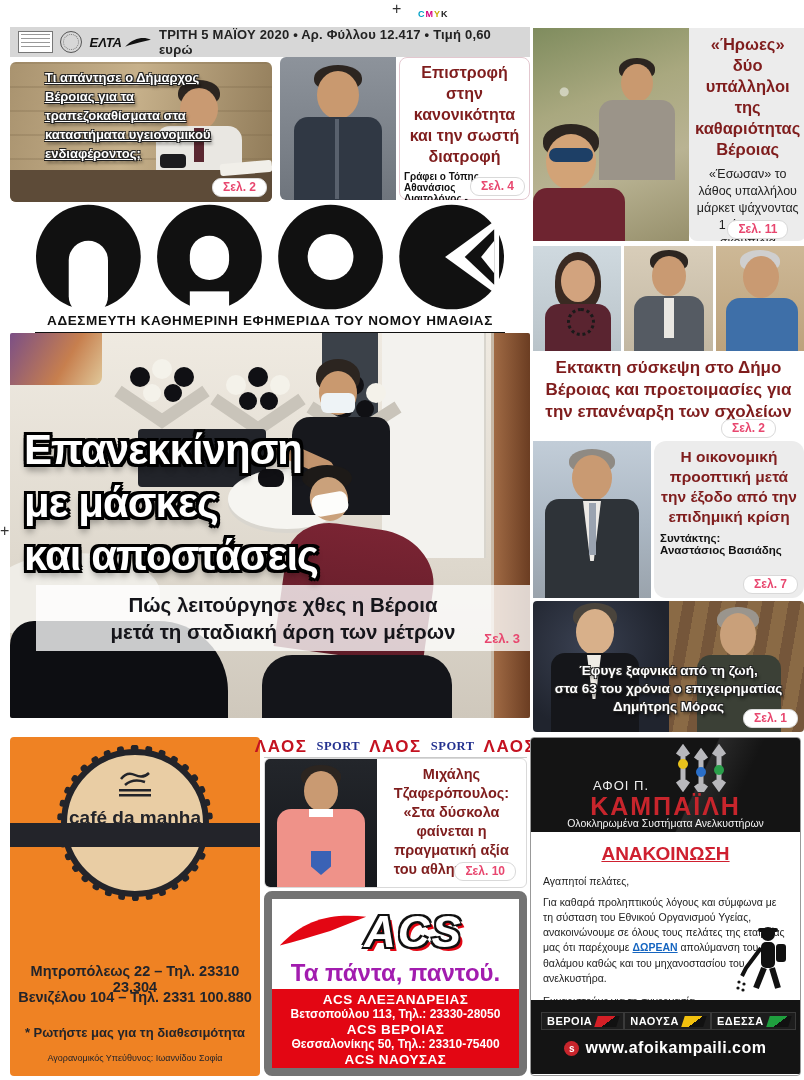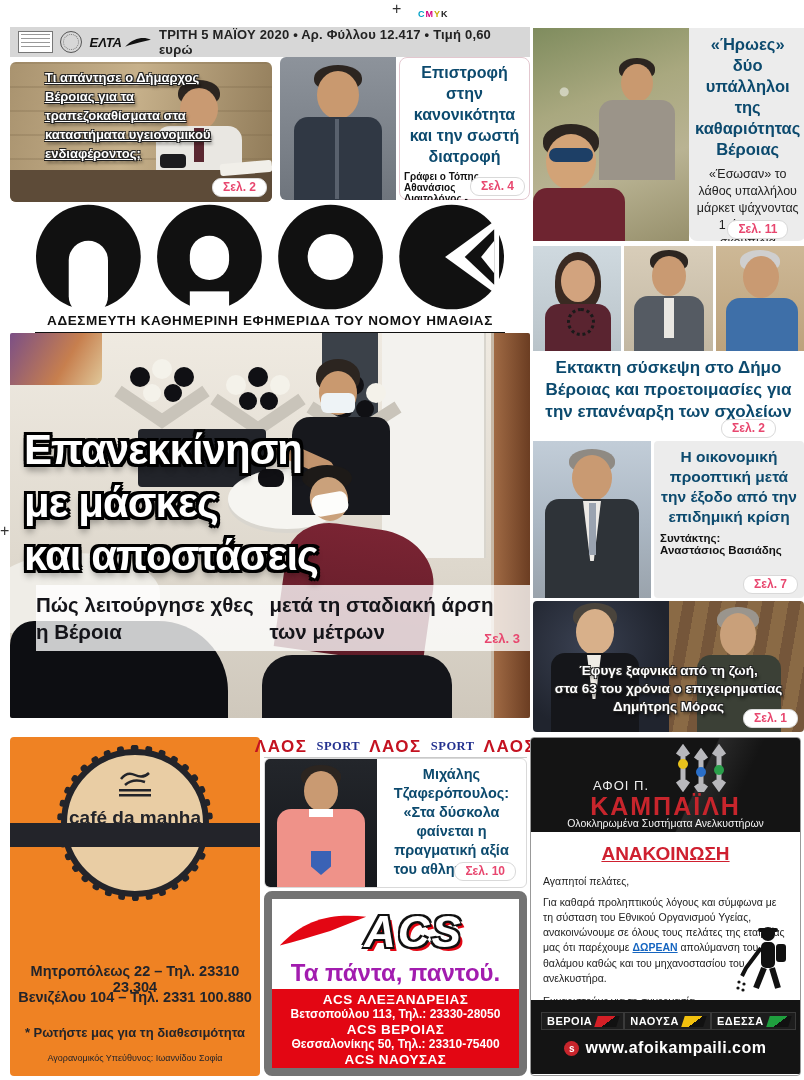--- a/index.html
+++ b/index.html
@@ -41,21 +41,21 @@
   .sr{position:absolute;width:1px;height:1px;overflow:hidden;clip:rect(0 0 0 0);}
 
   
   .p-head{position:absolute;border-radius:50%;background:#c99a72;}
   .p-hair{position:absolute;background:#2c2520;border-radius:50% 50% 42% 42%;}
   .p-body{position:absolute;border-radius:14px 14px 0 0;}
 
   
   .panel{background:#ececec;border-radius:0 0 8px 8px;}
 
-  .h-center{font-weight:bold;text-align:center;color:#0c4a6e;}
+  .h-center{font-weight:bold;text-align:center;color:#7f1d1d;}
 
   
   .sportstrip{position:absolute;left:264px;top:736px;width:263px;height:21px;display:flex;
       align-items:center;justify-content:center;gap:9px;border-bottom:1px solid #c9c9c9;background:#fff;}
   .laos-red{font-weight:900;font-size:17px;color:#c41220;letter-spacing:1.5px;}
   .sport-blue{font-family:"Liberation Serif",serif;font-weight:bold;font-size:12.5px;color:#23318f;letter-spacing:0.5px;}
 
   
   .cafe{position:absolute;left:10px;top:737px;width:250px;height:339px;background:#ef8223;border-radius:4px;color:#23242a;}
   .cafe .band{position:absolute;left:0;top:86px;width:100%;height:24px;background:#23242a;}
@@ -101,21 +101,21 @@
   .chip:nth-child(2) .flag{background:linear-gradient(135deg,#f2c10e 55%,#111 55%);}
   .chip:nth-child(3) .flag{background:linear-gradient(135deg,#1f9e3e 55%,#111 55%);}
   .kamp-web{display:flex;align-items:center;justify-content:center;gap:6px;margin-top:9px;font-size:16px;font-weight:bold;letter-spacing:0.5px;}
   .webdot{width:15px;height:15px;border-radius:50%;background:#c8252c;color:#fff;font-size:10px;font-weight:bold;
           display:flex;align-items:center;justify-content:center;}
 
   
   .salon{position:absolute;left:10px;top:333px;width:520px;height:385px;border-radius:2px;overflow:hidden;}
   .sal-bg{position:absolute;inset:0;background:linear-gradient(180deg,#efeae1,#ded8cd 60%,#cfc8bc);}
   .band{position:absolute;left:26px;right:0;top:252px;height:66px;background:rgba(255,255,255,.78);
-        display:flex;flex-direction:row;align-items:center;justify-content:center;z-index:5;}
+        display:flex;flex-direction:column;align-items:center;justify-content:center;z-index:5;}
   .band div{font-size:20.5px;font-weight:bold;color:#15151a;line-height:27px;}
   .band .ref{position:absolute;right:10px;bottom:5px;font-size:13px;font-weight:bold;color:#e8476f;line-height:14px;}
   .mainhead{position:absolute;left:14px;top:90px;z-index:6;}
 </style>
 </head>
 <body>
 
 <div class="page">
 
   <div class="mark" style="left:392px;top:0px;">+</div>
@@ -288,21 +288,21 @@
   </div>
 
   <div class="card" style="left:533px;top:441px;width:271px;height:157px;display:flex;border-radius:0;">
     <div class="photo" style="width:118px;height:100%;flex:none;background:linear-gradient(180deg,#c2cdd8,#aab6c2 55%,#9aa3ac);">
       <div class="p-hair" style="left:36px;top:8px;width:46px;height:24px;background:#8f8a83;"></div>
       <div class="p-head" style="left:39px;top:14px;width:40px;height:46px;"></div>
       <div class="p-body" style="left:12px;top:58px;width:94px;height:99px;background:#2e3338;"></div>
       <div class="abs" style="left:50px;top:60px;width:18px;height:60px;background:#eceae6;clip-path:polygon(0 0,100% 0,60% 100%,40% 100%);"></div>
       <div class="abs" style="left:56px;top:62px;width:7px;height:52px;background:#9aa3b0;"></div>
     </div>
-    <div class="panel" style="flex:1;position:relative;padding:6px 6px 16px;border-radius:4px;margin-left:3px;">
+    <div class="panel" style="flex:1;position:relative;padding:6px 6px 16px;border-radius:12px;margin-left:3px;">
       <div class="h-center" style="font-size:15.5px;line-height:20px;">Η οικονομική προοπτική μετά την έξοδο από την επιδημική κρίση</div>
       <div style="font-size:11.5px;font-weight:bold;margin-top:5px;">Συντάκτης:</div>
       <div style="font-size:11.5px;font-weight:bold;">Αναστάσιος Βασιάδης</div>
       <span class="pagebadge" style="right:6px;bottom:4px;">Σελ. 7</span>
     </div>
   </div>
 
   <div class="card" style="left:533px;top:601px;width:271px;height:131px;border-radius:4px;">
     <div style="display:flex;height:100%;">
       <div class="photo" style="flex:1;background:radial-gradient(circle at 40% 35%,#3a4152,#20242e 70%);">

